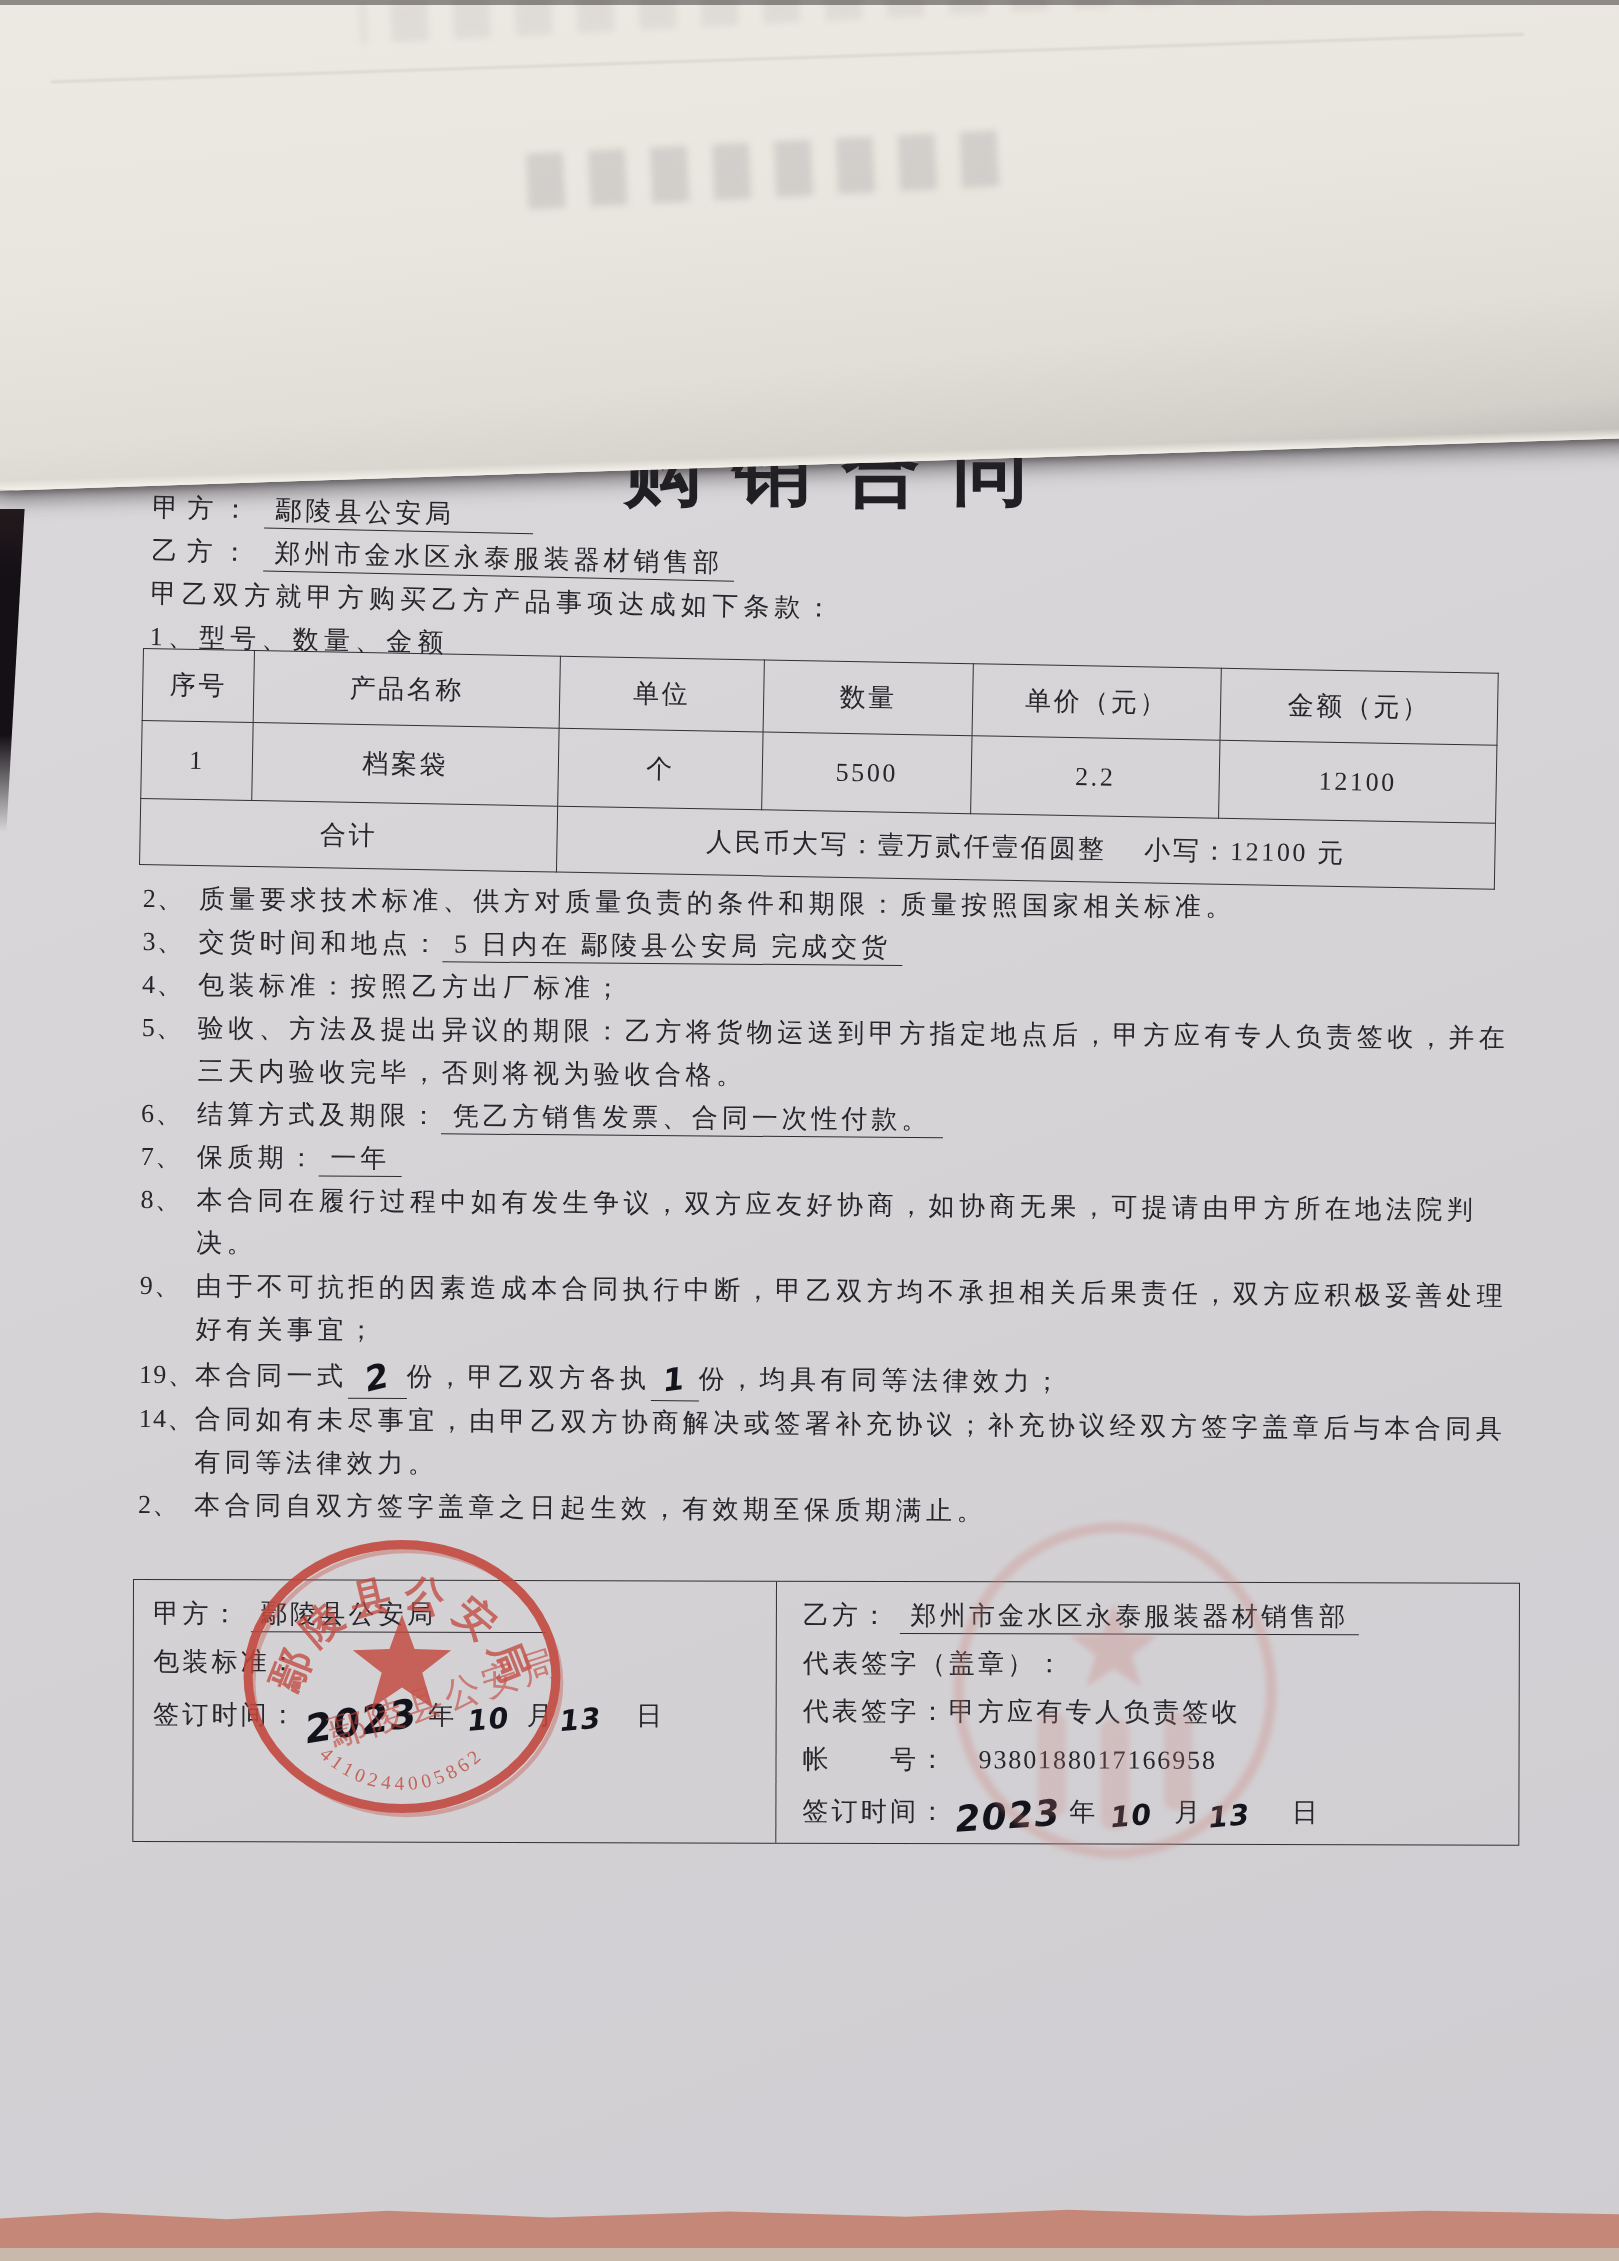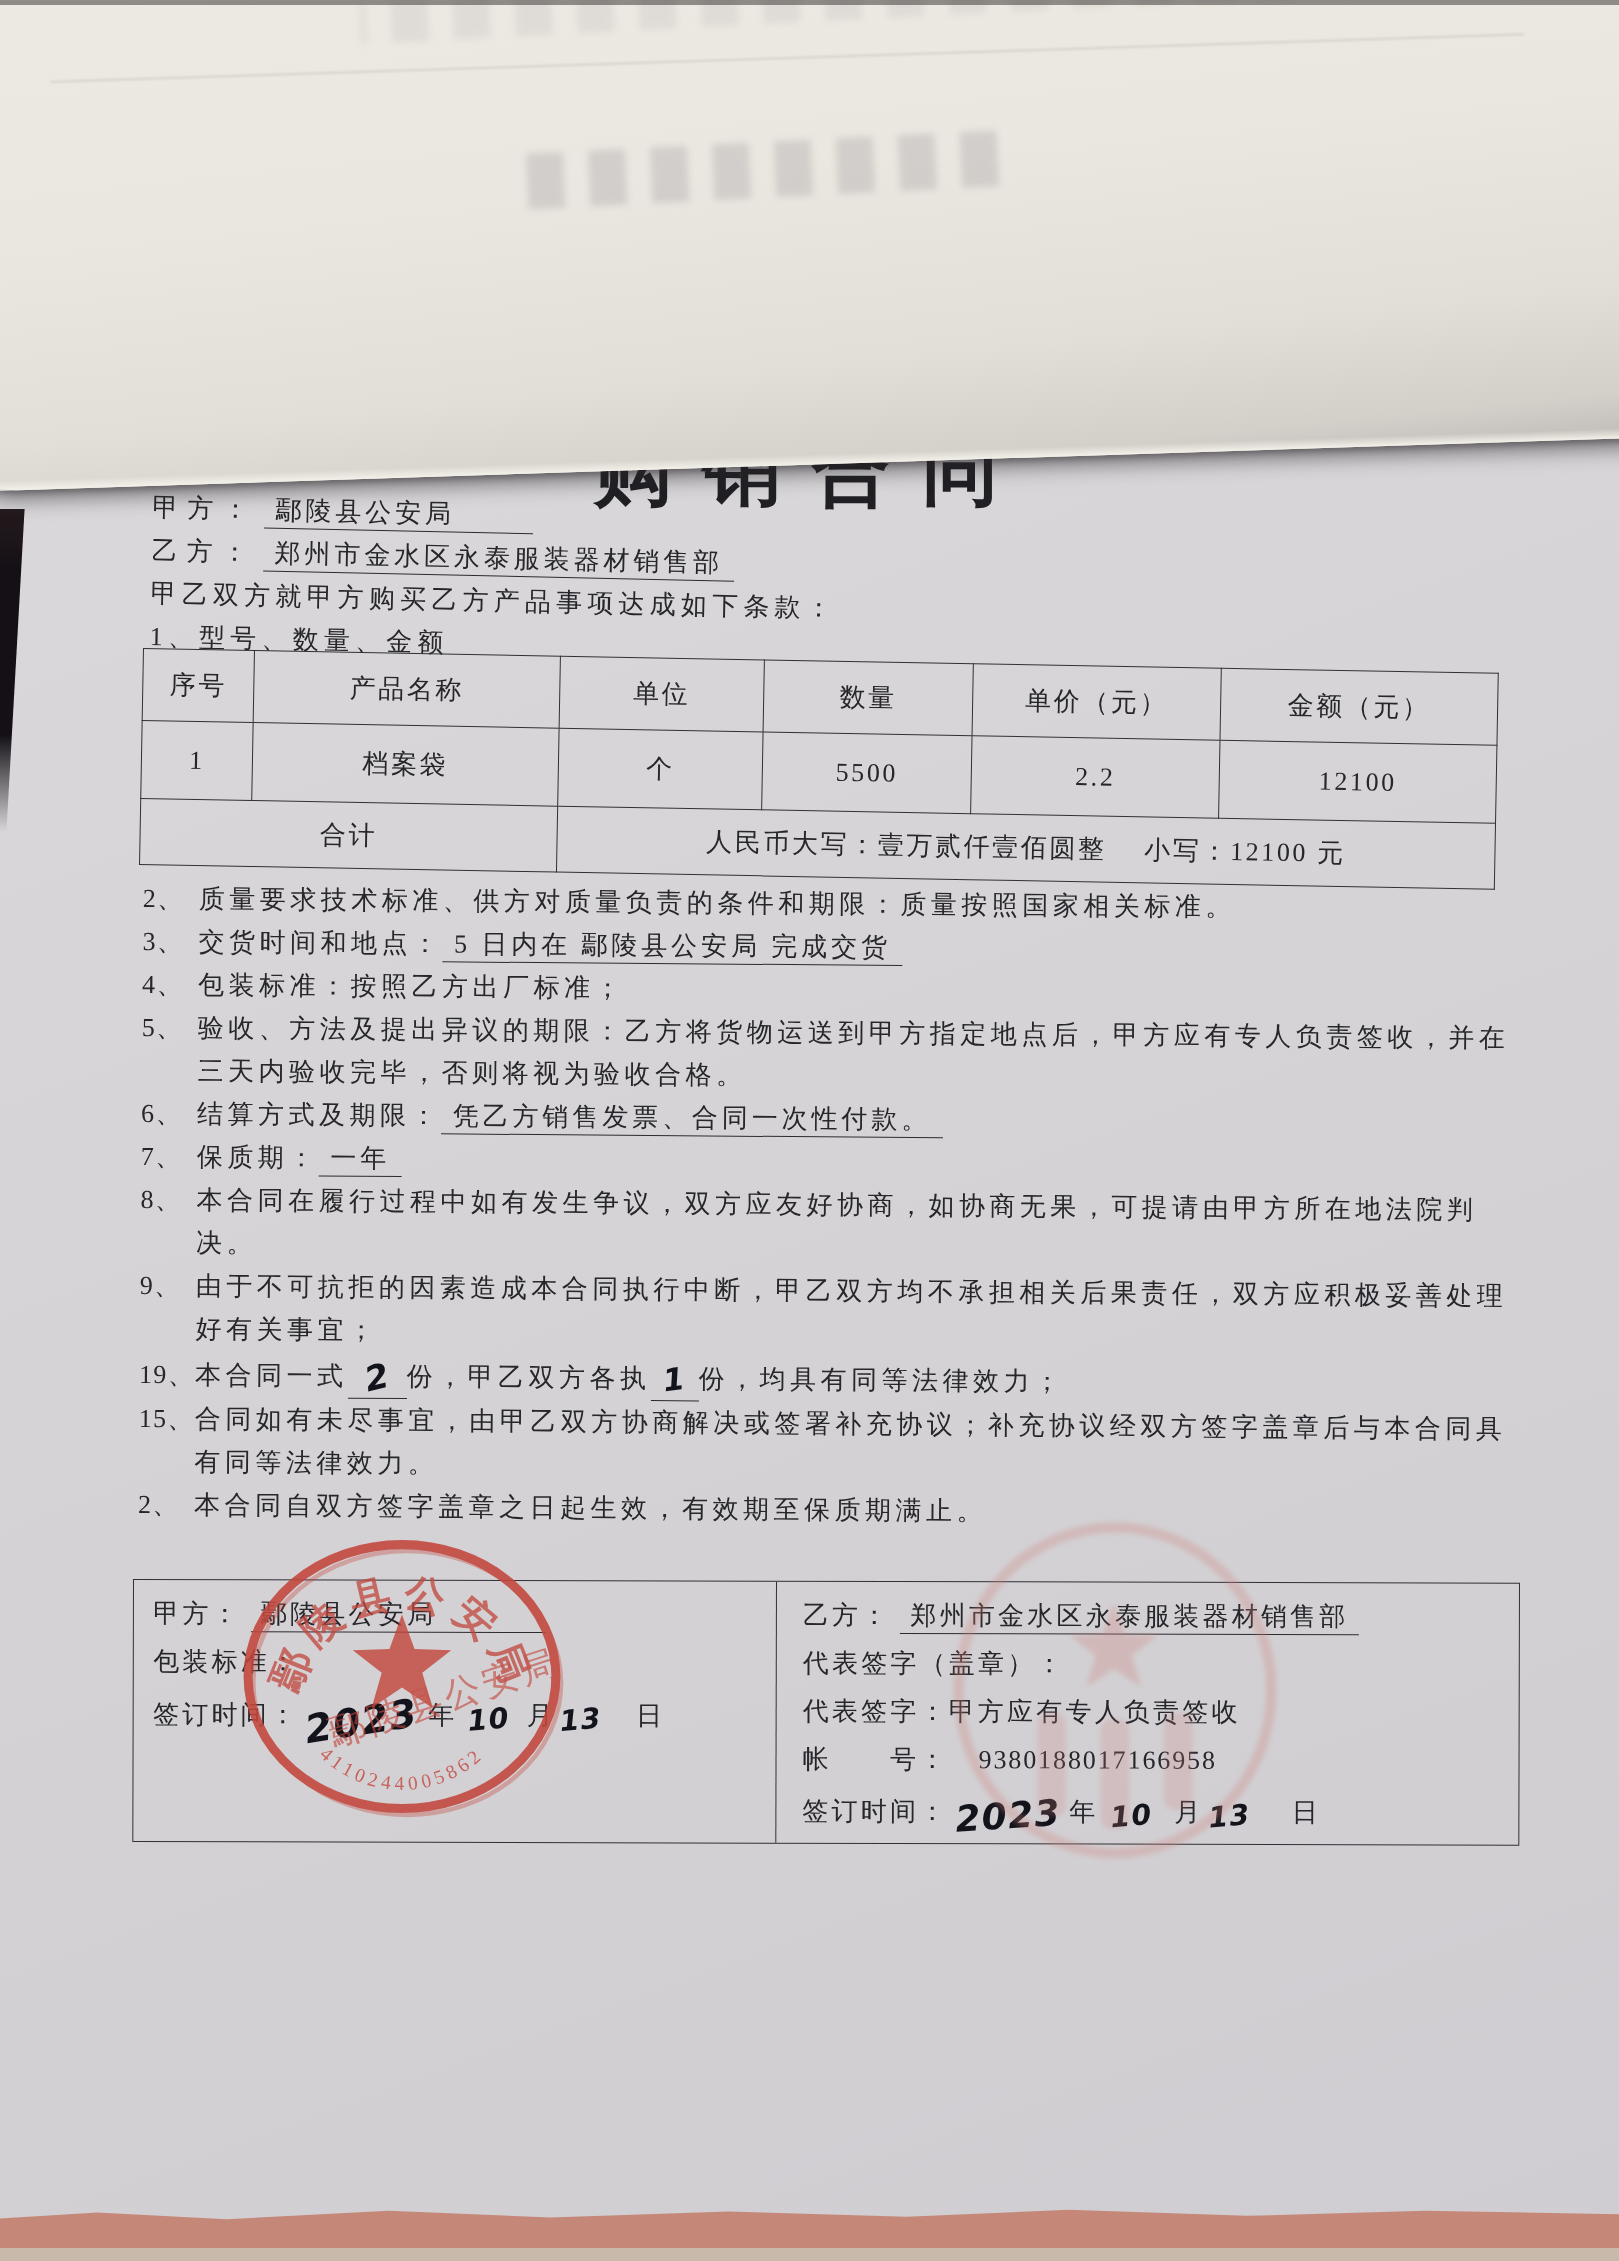--- a/index.html
+++ b/index.html
@@ -10,21 +10,21 @@
   }
   .photo{position:absolute;inset:0;}
   
   .page{
     position:absolute;inset:0;
     background:linear-gradient(160deg,#dcdadb 0%,#d7d5d8 35%,#d3d1d4 65%,#cfcdd1 100%);
   }
   .ink{color:#26262b;}
   
   .doc-title{
-    position:absolute;left:594px;top:419px;z-index:1;
+    position:absolute;left:624px;top:419px;z-index:1;
     font-size:78px;font-weight:700;letter-spacing:31px;color:#1f1f24;white-space:nowrap;
   }
   
   .header-block{
     position:absolute;left:153px;top:486px;z-index:2;width:1383px;
     transform:rotate(1.25deg);transform-origin:left top;
     font-size:26px;line-height:43px;white-space:nowrap;
   }
   .party-label{letter-spacing:9px;}
   .u-fill{border-bottom:1.9px solid #2b2b30;padding:0 11.6px 2.6px 11.6px;letter-spacing:3.9px;}
@@ -175,21 +175,21 @@
     <div class="clauses-block">
       <div class="clause"><span class="cnum">2、</span><span>质量要求技术标准、供方对质量负责的条件和期限：质量按照国家相关标准。</span></div>
       <div class="clause"><span class="cnum">3、</span><span>交货时间和地点：</span><span class="u-fill">5 日内在 鄢陵县公安局 完成交货</span></div>
       <div class="clause"><span class="cnum">4、</span><span>包装标准：按照乙方出厂标准；</span></div>
       <div class="clause"><span class="cnum">5、</span><span>验收、方法及提出异议的期限：乙方将货物运送到甲方指定地点后，甲方应有专人负责签收，并在三天内验收完毕，否则将视为验收合格。</span></div>
       <div class="clause"><span class="cnum">6、</span><span>结算方式及期限：</span><span class="u-fill">凭乙方销售发票、合同一次性付款。</span></div>
       <div class="clause"><span class="cnum">7、</span><span>保质期：</span><span class="u-fill">一年</span></div>
       <div class="clause"><span class="cnum">8、</span><span>本合同在履行过程中如有发生争议，双方应友好协商，如协商无果，可提请由甲方所在地法院判决。</span></div>
       <div class="clause"><span class="cnum">9、</span><span>由于不可抗拒的因素造成本合同执行中断，甲乙双方均不承担相关后果责任，双方应积极妥善处理好有关事宜；</span></div>
       <div class="clause"><span class="cnum">19、</span><span>本合同一式</span><span class="blank b1"><span class="hand copies">2</span></span><span>份，甲乙双方各执</span><span class="blank b2"><span class="hand each">1</span></span><span>份，均具有同等法律效力；</span></div>
-      <div class="clause"><span class="cnum">15、</span><span>合同如有未尽事宜，由甲乙双方协商解决或签署补充协议；补充协议经双方签字盖章后与本合同具有同等法律效力。</span></div>
+      <div class="clause"><span class="cnum">14、</span><span>合同如有未尽事宜，由甲乙双方协商解决或签署补充协议；补充协议经双方签字盖章后与本合同具有同等法律效力。</span></div>
       <div class="clause"><span class="cnum">2、</span><span>本合同自双方签字盖章之日起生效，有效期至保质期满止。</span></div>
     </div>
 
     <div class="sig-box">
       <div class="sig-left">
         <div class="sig-row">
           <span>甲方：</span>
           <span class="sig-name-u" style="padding-right:110px;">鄢陵县公安局</span>
         </div>
         <div class="sig-row">

